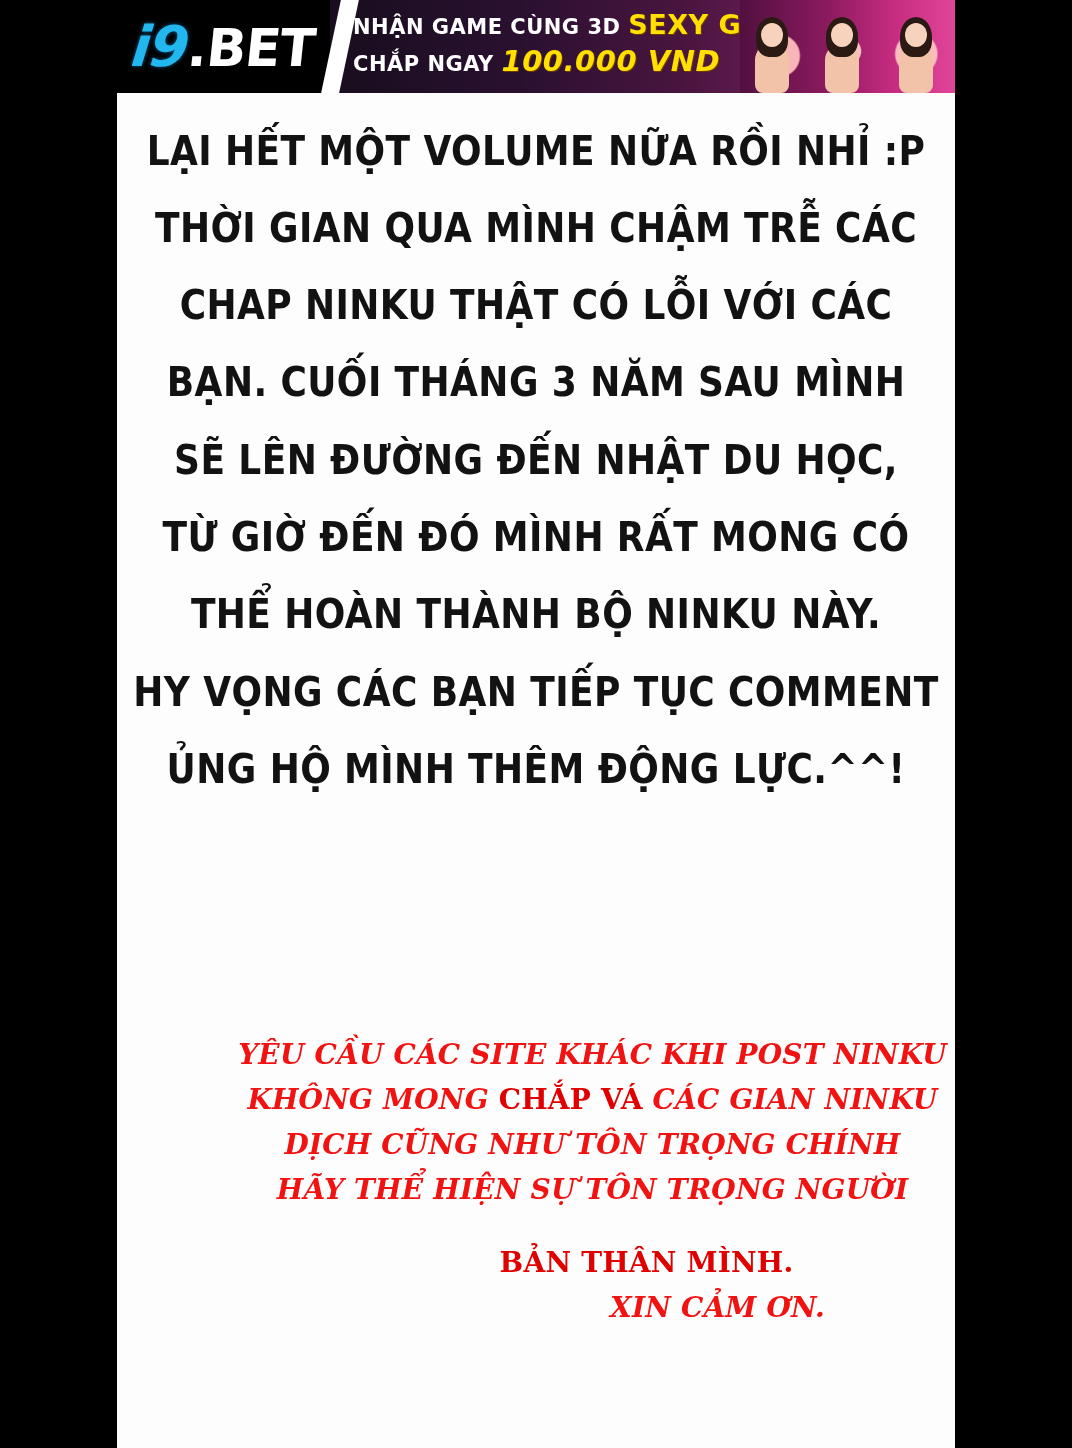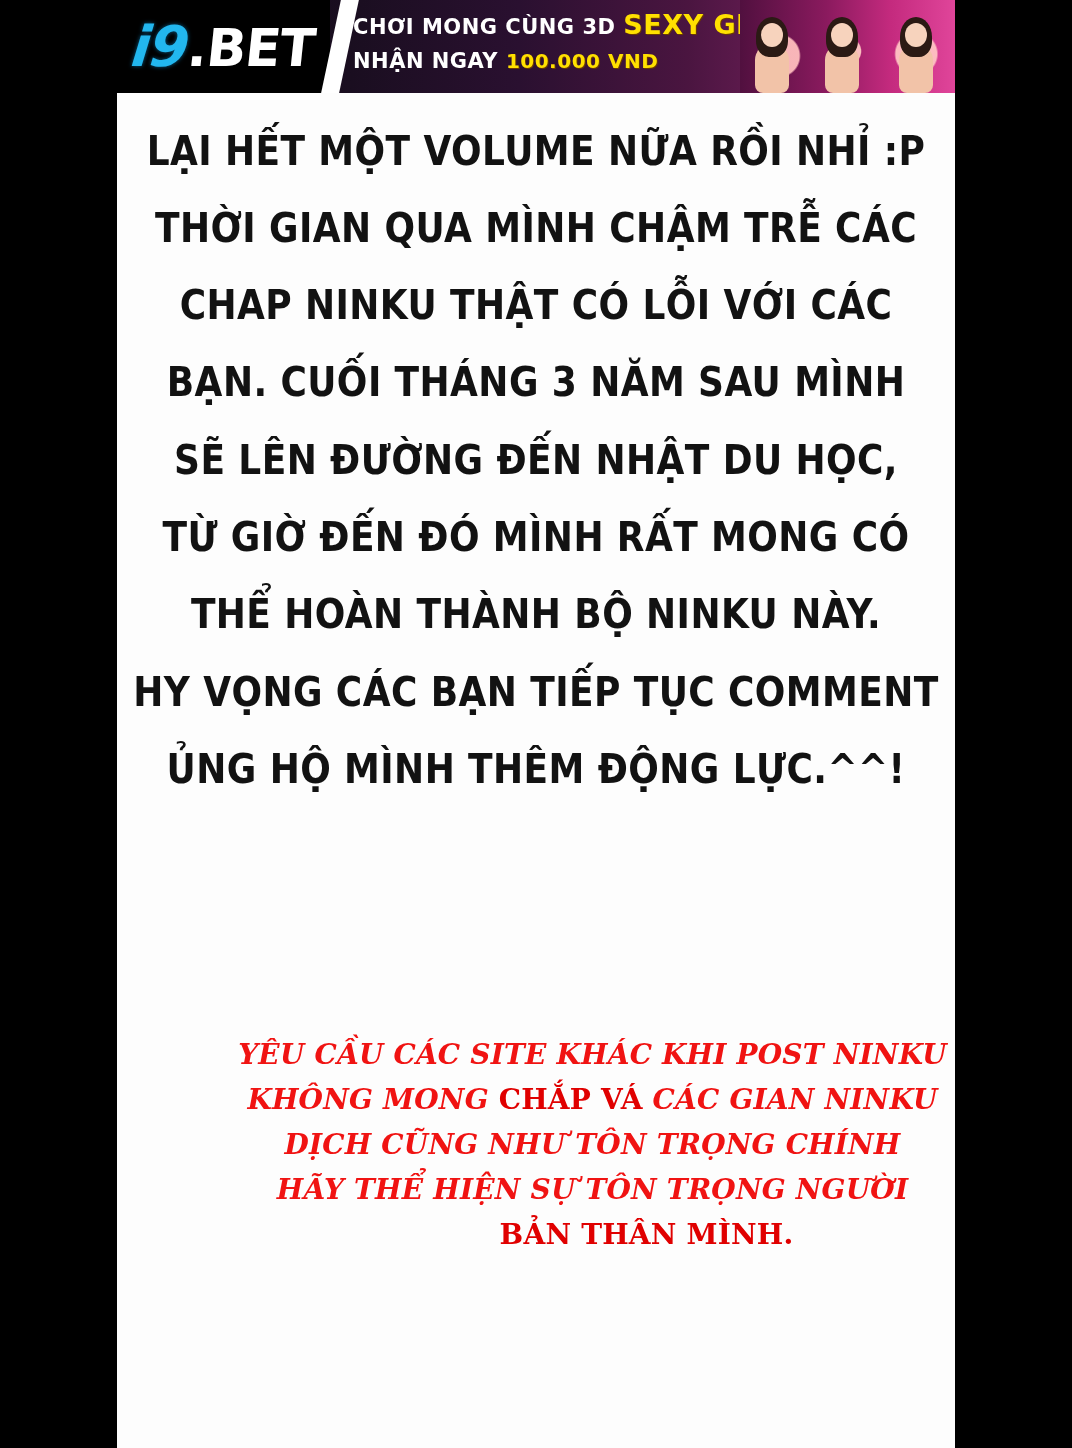--- a/index.html
+++ b/index.html
@@ -104,22 +104,23 @@
   .ad-line2 {
     font-family: "DejaVu Sans", sans-serif;
     font-weight: bold;
     font-size: 21px;
     letter-spacing: 0.5px;
     line-height: 34px;
     white-space: nowrap;
   }
   .ad-line2 .amount {
     color: #ffe000;
-    font-size: 20px;
+    font-size: 29px;
     text-shadow: 1px 1px 0 #6b3b00;
+    font-style: italic;
   }
   .ad-figures {
     position: absolute;
     right: 0;
     top: 0;
     width: 215px;
     height: 93px;
     background:
       radial-gradient(circle at 18% 60%, rgba(255,190,190,0.95) 0 11%, rgba(255,190,190,0) 12%),
       radial-gradient(circle at 50% 55%, rgba(255,200,195,0.95) 0 11%, rgba(255,200,195,0) 12%),
@@ -190,45 +191,45 @@
     text-align: center;
     color: #f01312;
     font-family: "DejaVu Serif", serif;
     font-weight: bold;
     font-style: italic;
     font-size: 28px;
     line-height: 45px;
     letter-spacing: 0.2px;
   }
   .note-red .ln { display: block; white-space: nowrap; }
-  .note-red .strong { color: #e00000; font-style: normal; }
+  .note-red .strong { color: #e00000; font-style: normal; margin-top: 28px; }
   .note-red .ln.r7 { padding-left: 108px; }
   .note-red .ln.r8 { padding-left: 250px; }
 </style>
 </head>
 <body>
 
 <div class="page">
   <div class="page-inner"></div>
 
   <a class="ad-banner">
     <span class="ad-logo">
       <span class="ad-logo-inner">
         <span class="ad-logo-i9">i9</span>
           <span class="ad-logo-bet">.BET</span>
       </span>
     </span>
     <span class="ad-slash"></span>
     <span class="ad-text">
       <span class="ad-line1">
-        <span>CHƠI MONG CÙNG 3D</span>
+        <span>NHẬN GAME CÙNG 3D</span>
         <span class="hl">SEXY GIRL</span>
       </span>
       <span class="ad-line2">
-        <span>NHẬN NGAY</span>
+        <span>CHẮP NGAY</span>
         <span class="amount">100.000 VND</span>
       </span>
     </span>
     <span class="ad-figures">
       <span class="fig f1">
           <span class="body"></span>
           <span class="hair"></span>
           <span class="face"></span>
         </span>
       <span class="fig f2">
@@ -255,14 +256,15 @@
     <span class="ln">HY VỌNG CÁC BẠN TIẾP TỤC COMMENT</span>
     <span class="ln">ỦNG HỘ MÌNH THÊM ĐỘNG LỰC.^^!</span>
   </div>
 
   <div class="note-red">
     <span class="ln r1">YÊU CẦU CÁC SITE KHÁC KHI POST NINKU</span>
     <span class="ln r2"><span>KHÔNG MONG </span><span class="strong">CHẮP VÁ</span><span> CÁC GIAN NINKU</span></span>
     <span class="ln r5">DỊCH CŨNG NHƯ TÔN TRỌNG CHÍNH</span>
     <span class="ln r4">HÃY THỂ HIỆN SỰ TÔN TRỌNG NGƯỜI</span>
     <span class="ln r7 strong">BẢN THÂN MÌNH.</span>
+    <span class="ln r8">XIN CẢM ƠN.</span>
   </div>
 </div>
 
 </body></html>

